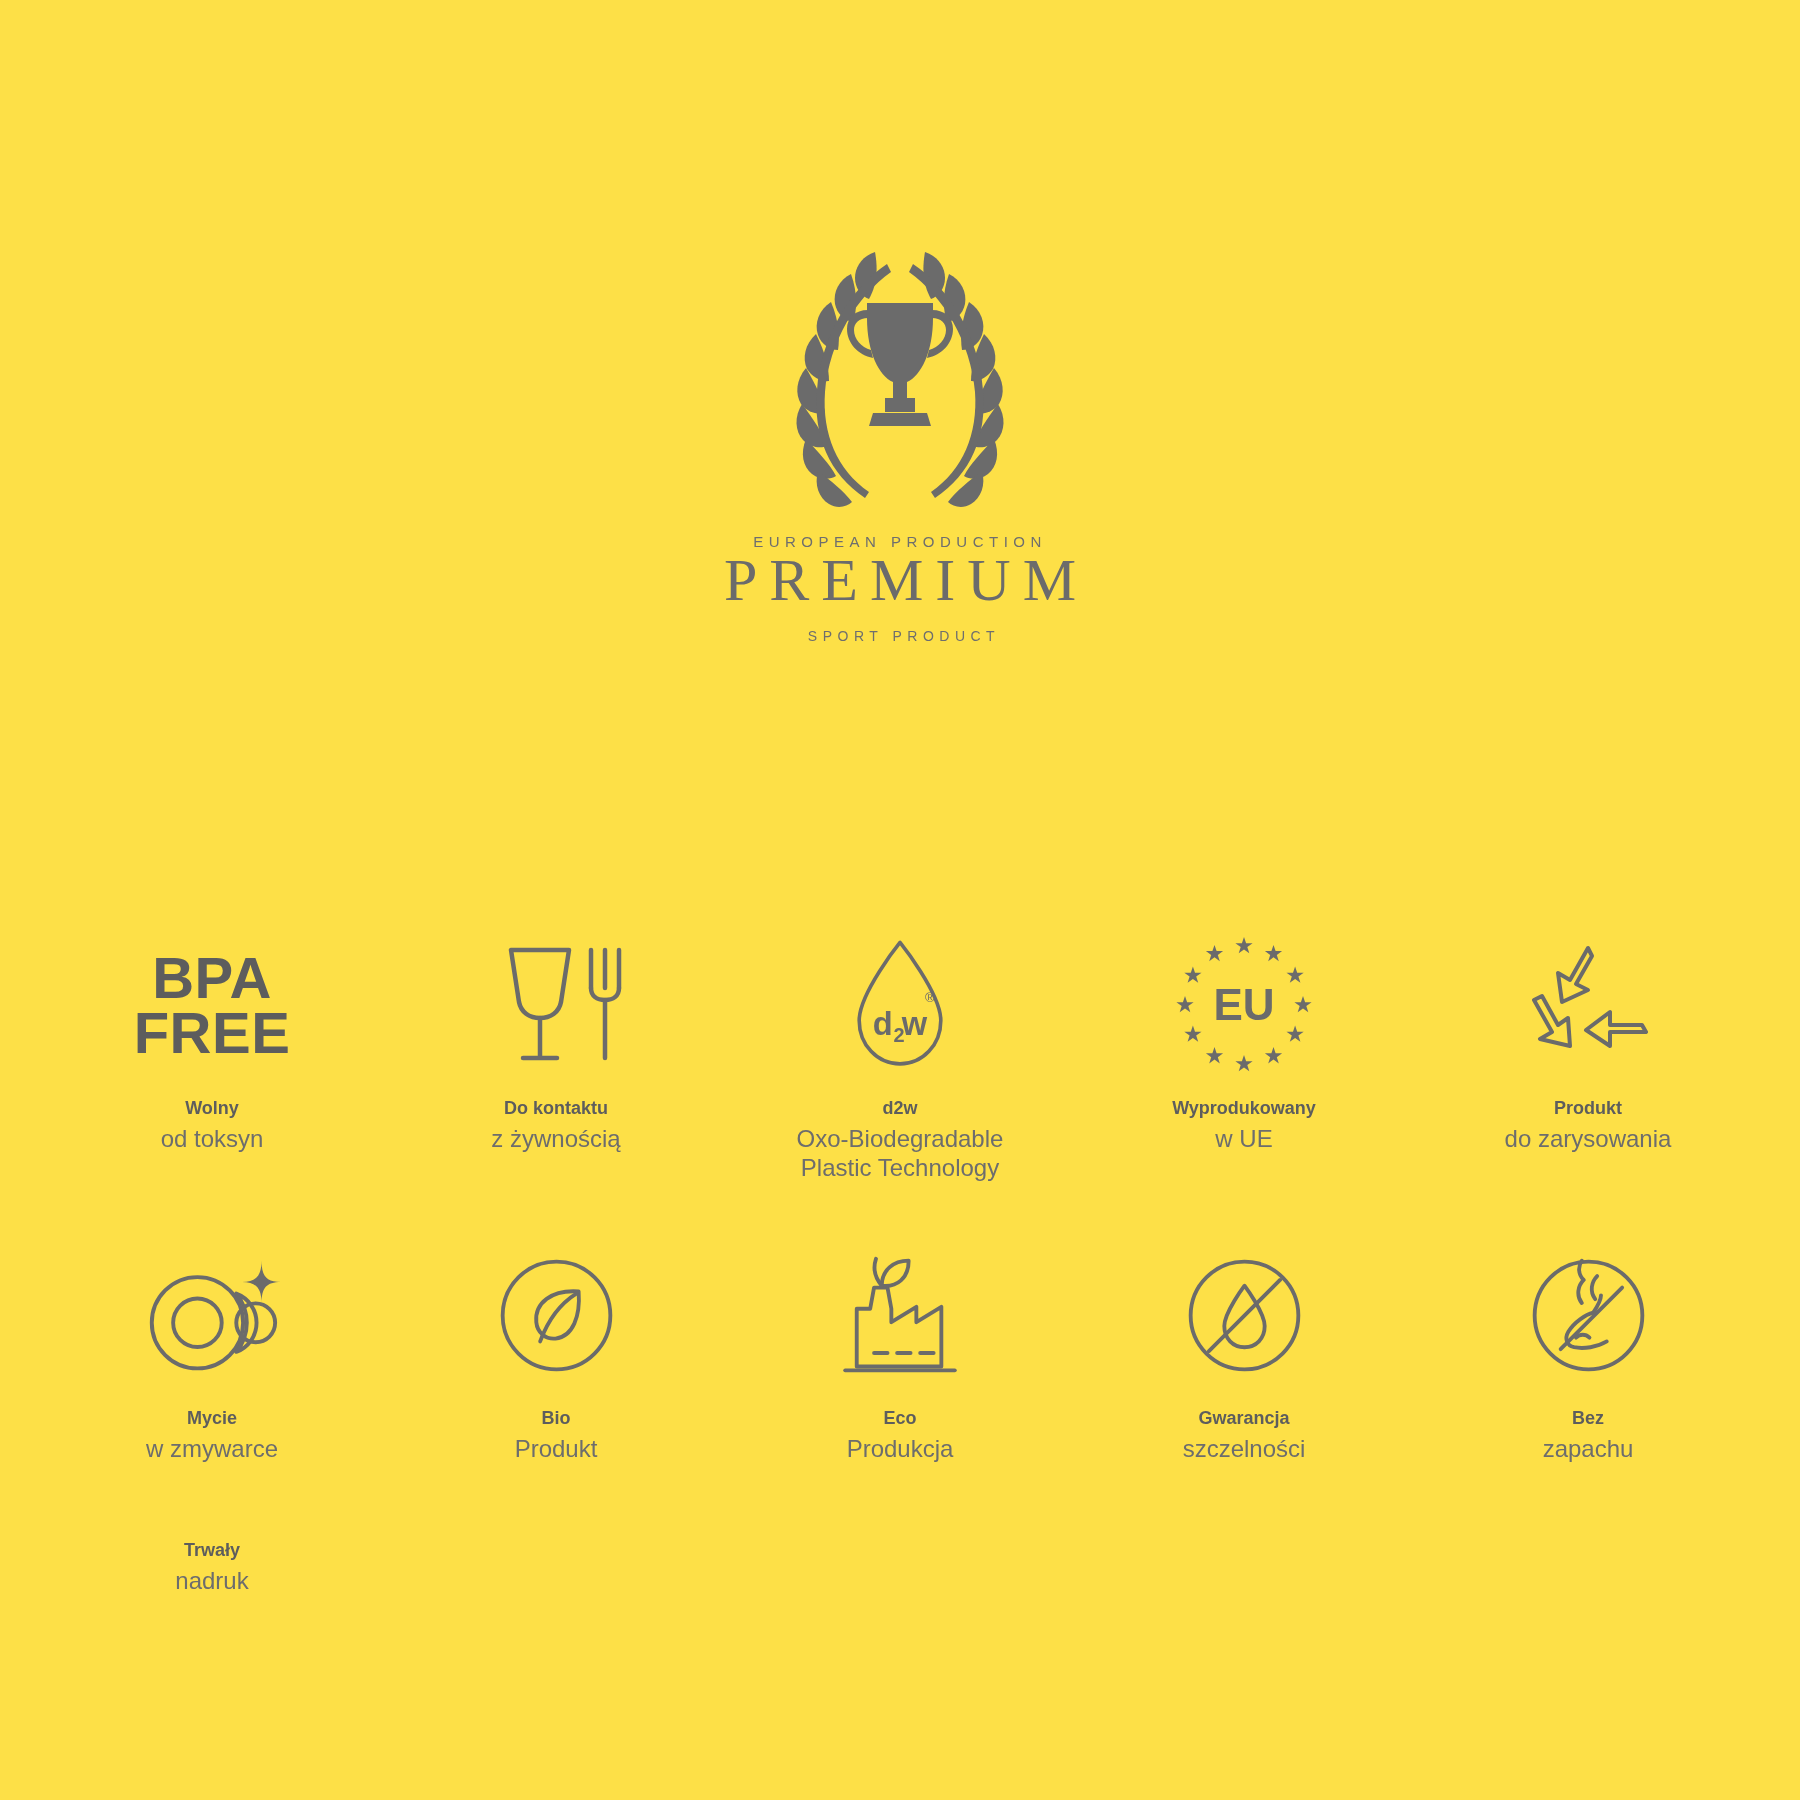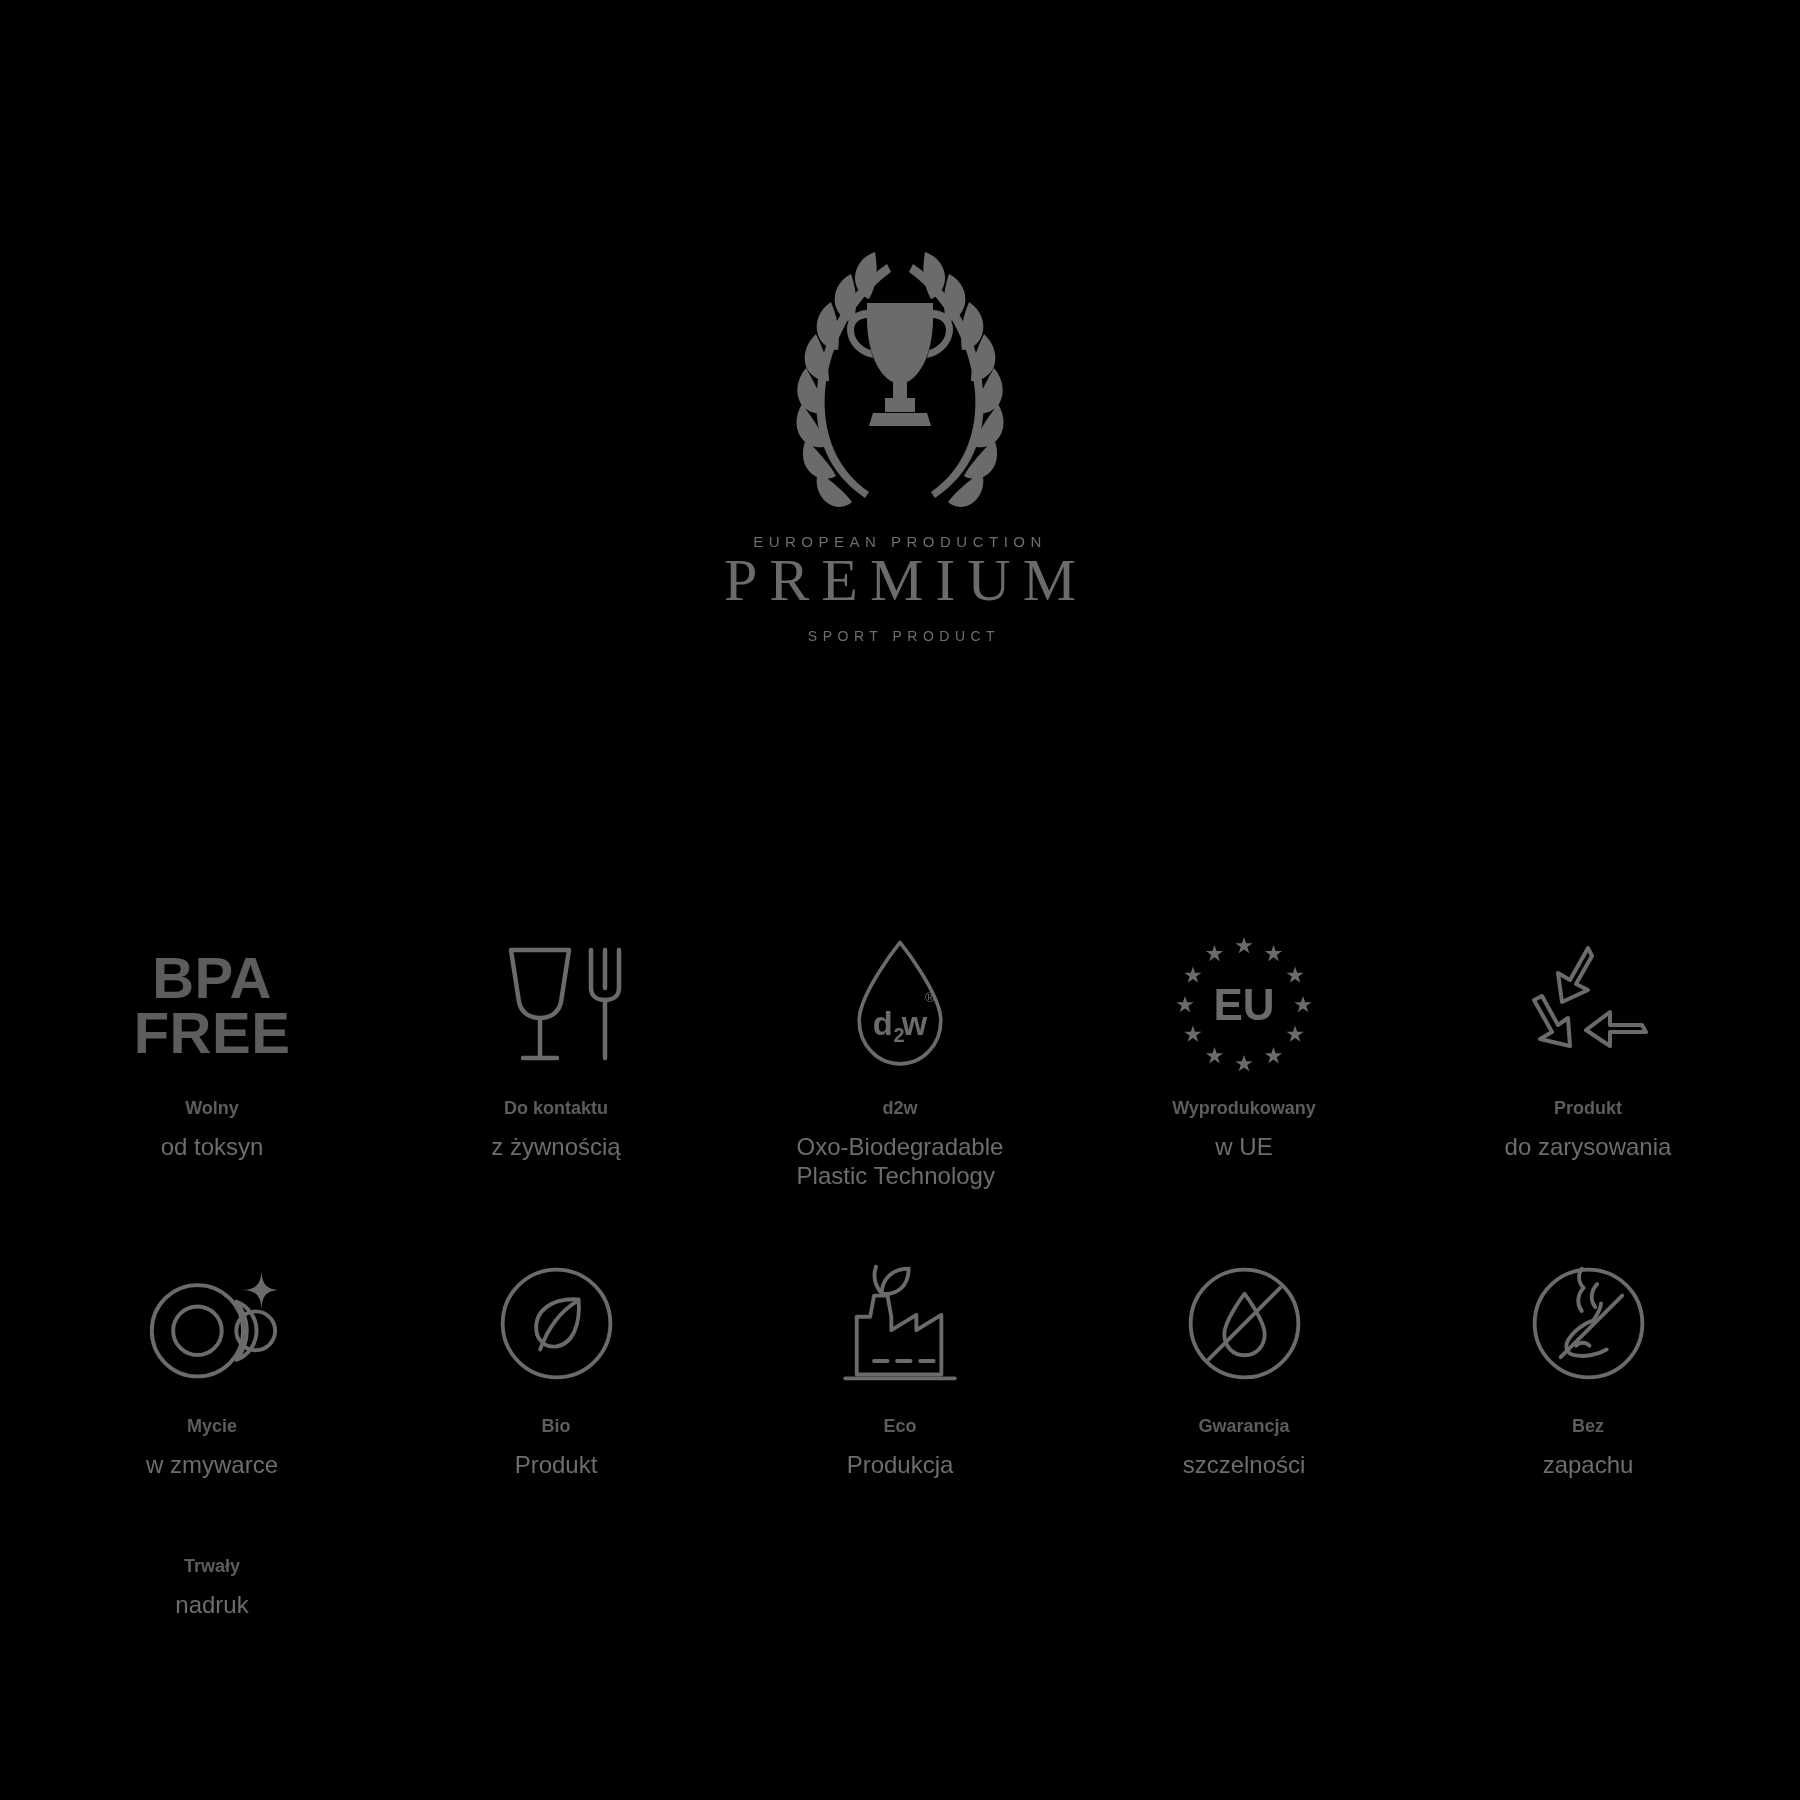--- a/index.html
+++ b/index.html
@@ -11,21 +11,21 @@
     width: 1800px;
     height: 1800px;
     font-family: "Liberation Sans", sans-serif;
     color: #6b6b6b;
     overflow: hidden;
   }
   .page {
     position: relative;
     width: 1800px;
     height: 1800px;
-    background: #000000;
+    background: #fde047;
   }
 
   
   .emblem {
     position: absolute;
     top: 230px;
     left: 0;
     width: 1800px;
     display: flex;
     flex-direction: column;
@@ -83,23 +83,24 @@
   .cell-icon svg { display: block; }
   .cell-title {
     margin-top: 18px;
     font-size: 18px;
     font-weight: bold;
     color: #5d5d5d;
     text-align: left;
     line-height: 1.22;
   }
   .cell-sub {
-    margin-top: 12px;
+    margin-top: 4px;
     font-size: 24px;
     color: #6d6d6d;
+    text-align: center;
     line-height: 1.22;
     white-space: pre-line;
   }
   .bpa-text {
     font-size: 58px;
     font-weight: bold;
     line-height: 0.95;
     color: #5d5d5d;
     text-align: center;
     letter-spacing: 0.5px;

